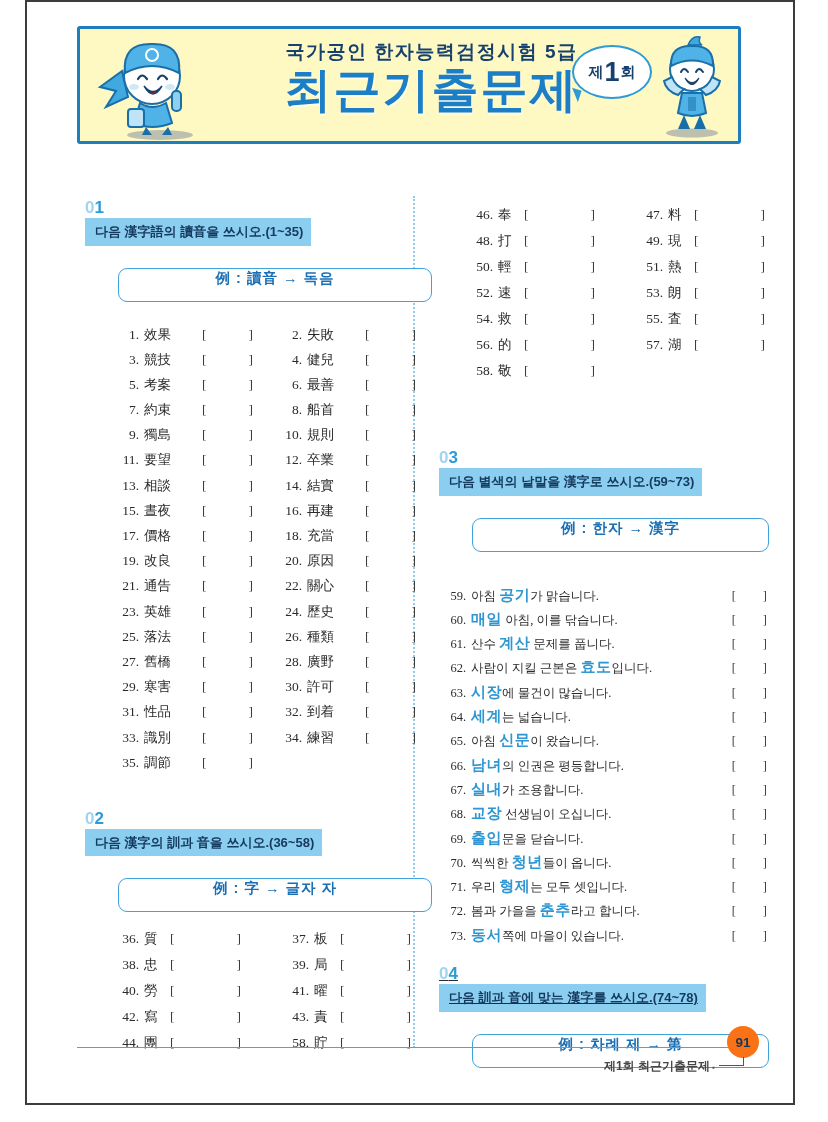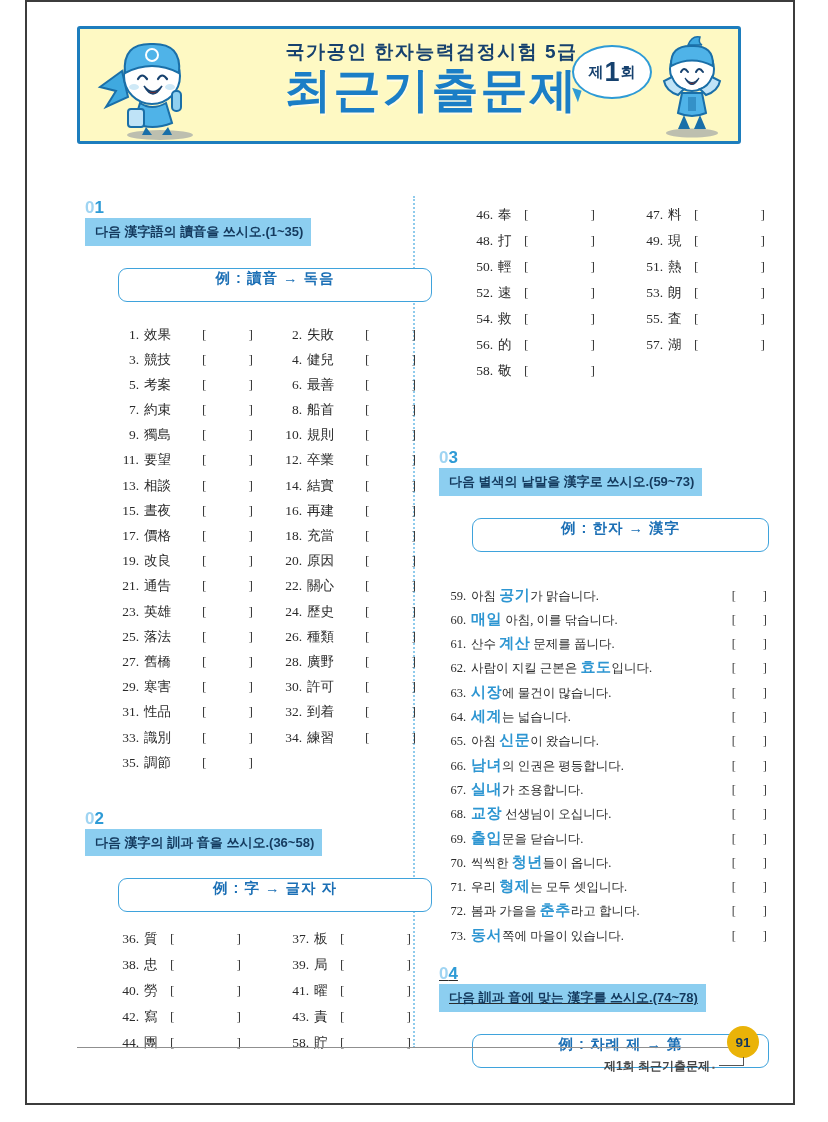--- a/index.html
+++ b/index.html
@@ -63,21 +63,21 @@
   .sbrk.close{margin-left:27px;margin-right:2px;}
 
   
   .mt30{margin-top:30px;}
   .mt34{margin-top:14px;text-decoration:underline;}
   .mt40{margin-top:60px;}
   .pt4{padding-top:4px;}
 
   
   .footer-line{position:absolute;left:50px;top:1045px;width:653px;height:0;border-top:1.7px solid #8f8f8f;}
-  .page-badge{position:absolute;left:700px;top:1024px;width:32px;height:32px;border-radius:50%;background:#eab308;display:flex;align-items:center;justify-content:center;color:#14375c;font-weight:bold;font-size:13.5px;font-family:"Liberation Sans",sans-serif;}
+  .page-badge{position:absolute;left:700px;top:1024px;width:32px;height:32px;border-radius:50%;background:#f97316;display:flex;align-items:center;justify-content:center;color:#14375c;font-weight:bold;font-size:13.5px;font-family:"Liberation Sans",sans-serif;}
   .footer-caption{position:absolute;left:540px;top:1056px;width:148px;text-align:right;font-size:12px;font-weight:bold;color:#454545;font-family:"Liberation Sans",sans-serif;}
   .footer-caption::after{content:" ▪";font-size:8px;color:#555;}
   .footer-connector{position:absolute;left:692px;top:1055px;width:24px;height:8px;border-right:1.6px solid #555;border-bottom:1.6px solid #555;}
 </style>
 </head>
 <body>
 
 <div class="page-frame">
 
   <div class="banner">

